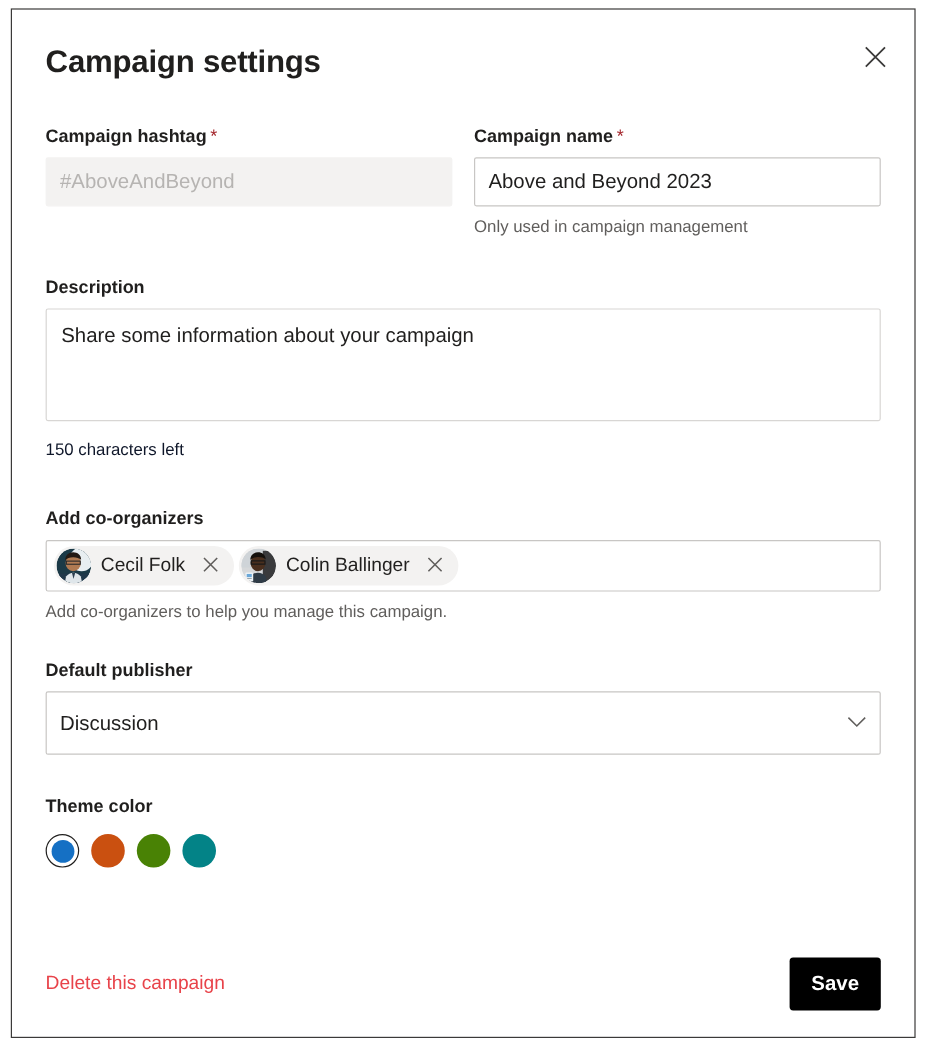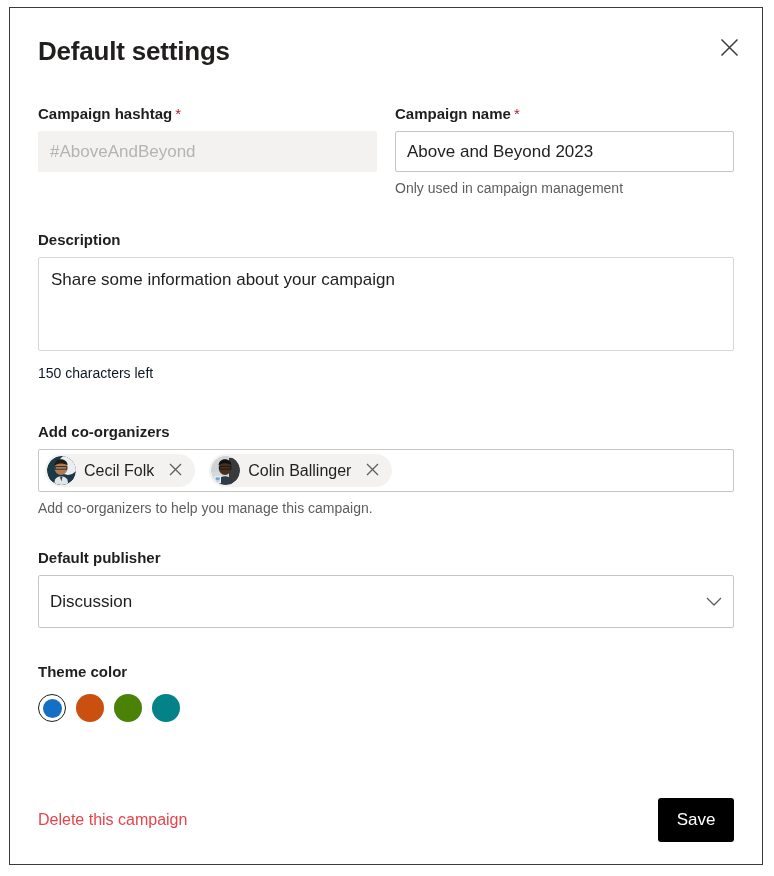--- a/index.html
+++ b/index.html
@@ -145,21 +145,21 @@
   .picker-block { margin-top: 40px; }
   .picker {
     width: 100%;
     box-sizing: border-box;
     min-height: 43px;
     border: 1px solid #c8c6c4;
     border-radius: 2px;
     background: #ffffff;
     display: flex;
     align-items: center;
-    gap: 14px;
+    gap: 4px;
     padding: 4px 6px;
   }
   .chip {
     display: flex;
     align-items: center;
     background: #f3f2f1;
     border-radius: 17px;
     height: 33px;
     padding: 0 2px 0 2px;
     cursor: default;
@@ -262,35 +262,35 @@
     color: #e8434a;
     text-decoration: none;
     cursor: pointer;
     line-height: 22px;
   }
   .save-button {
     background: #000000;
     color: #ffffff;
     font-family: "Liberation Sans", "DejaVu Sans", sans-serif;
     font-size: 17px;
-    font-weight: normal;
+    font-weight: bold;
     border: none;
     border-radius: 3px;
     width: 76px;
     height: 44px;
     cursor: pointer;
   }
 </style>
 </head>
 <body>
 
 <div class="dialog">
 
   <div class="header">
-    <h1 class="dialog-title">Default settings</h1>
+    <h1 class="dialog-title">Campaign settings</h1>
     <button class="close-button">
       <span>
         <svg width="19" height="19" viewBox="0 0 19 19" aria-hidden="true">
           <path d="M1.5 1.5 L17.5 17.5 M17.5 1.5 L1.5 17.5" stroke="#3b3a39" stroke-width="1.5" fill="none"></path>
         </svg>
       </span>
     </button>
   </div>
 
   <div class="body">

